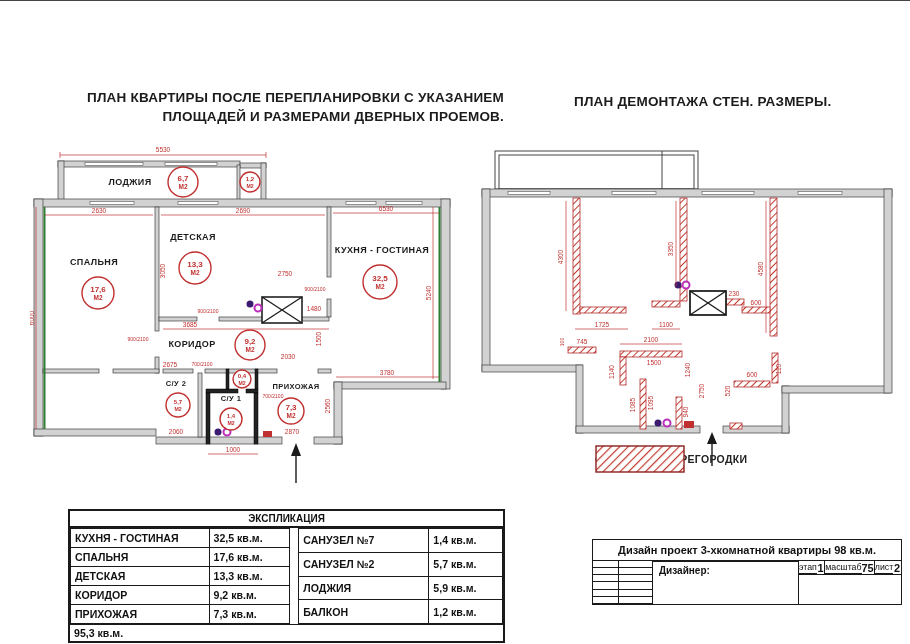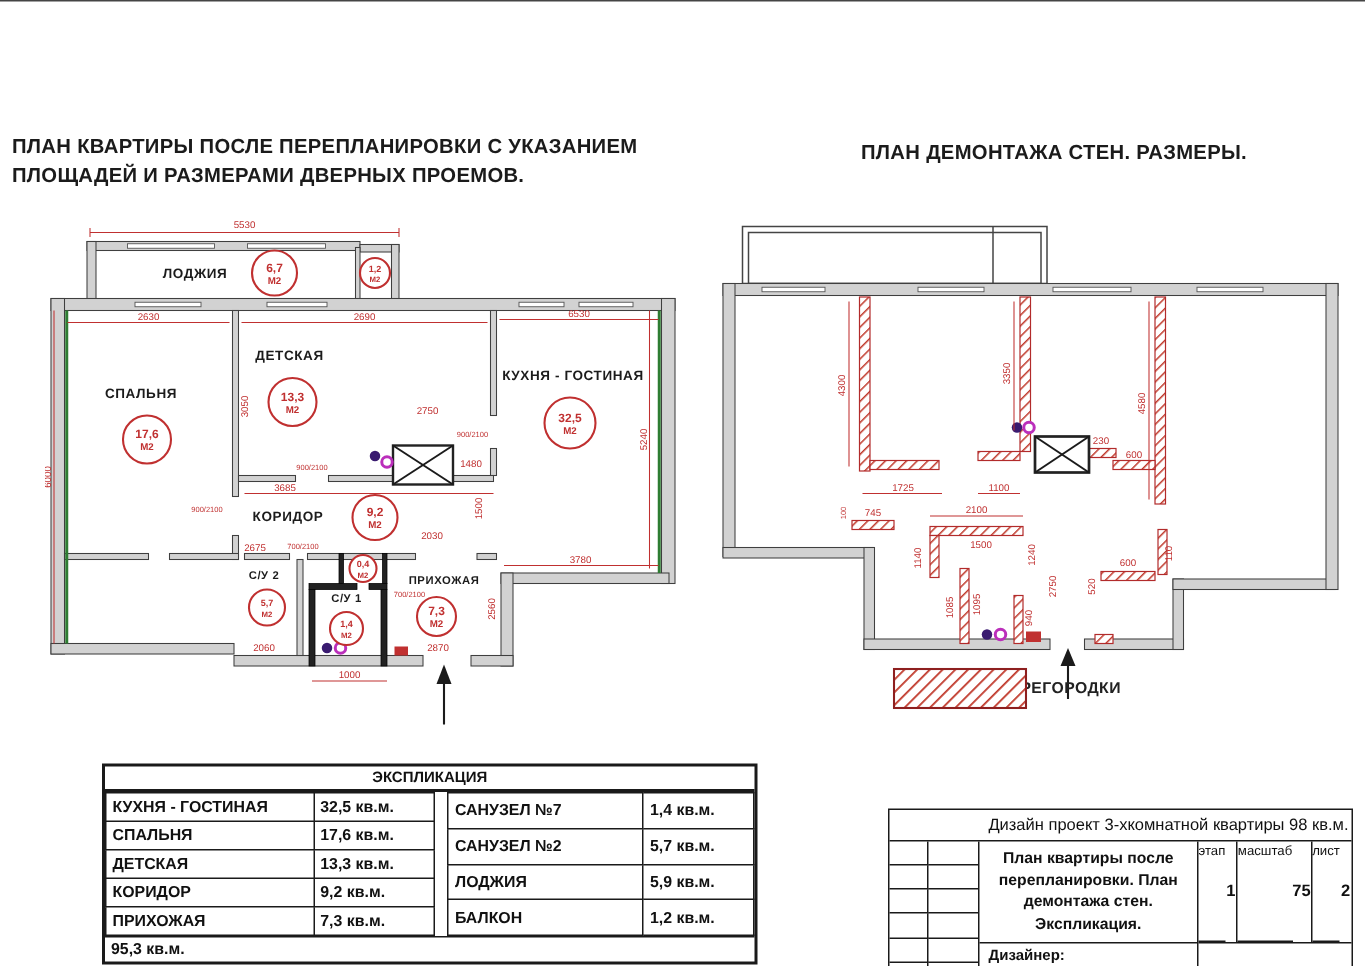--- a/index.html
+++ b/index.html
@@ -1,20 +1,20 @@
 <!DOCTYPE html>
 <html><head>
 <meta charset="utf-8">
 <style>
   html,body{margin:0;padding:0;background:#e8e8e8;}
   .sheet{position:relative;width:910px;height:644px;background:#fff;overflow:hidden;
          border-top:1px solid #444;border-bottom:3px solid #000;border-right:2px solid #888;
          font-family:"Liberation Sans",sans-serif;}
   .plan-title{position:absolute;color:#1b1b1b;font-size:13.5px;font-weight:600;letter-spacing:.2px;line-height:1.4;}
-  #title-left{left:8px;top:88px;width:470px;}
+  #title-left{left:34px;top:88px;width:470px;text-align:right;}
   #title-right{left:574px;top:92px;width:330px;}
   svg{position:absolute;}
   
   .rl{font-family:"Liberation Sans",sans-serif;font-size:9px;font-weight:700;fill:#1b1b1b;text-anchor:middle;letter-spacing:.4px;}
   .rl-sm{font-size:7.5px;}
   .at{font-family:"Liberation Sans",sans-serif;font-size:8px;font-weight:700;fill:#c03030;text-anchor:middle;}
   .au{font-family:"Liberation Sans",sans-serif;font-size:6.5px;font-weight:700;fill:#c03030;text-anchor:middle;}
   .at-sm{font-size:6px;}.au-sm{font-size:5.2px;}
   .ac{fill:#fff;stroke:#c03030;stroke-width:1.4;}
   .dim{font-family:"Liberation Sans",sans-serif;font-size:6.5px;fill:#c03030;text-anchor:middle;}
@@ -36,21 +36,21 @@
   .ex-body{display:flex;gap:8px;}
   table.ex-t{border-collapse:collapse;}
   .ex-t td{border:1.6px solid #1a1a1a;font-size:10.6px;font-weight:700;color:#111;padding:1px 4px;height:16px;white-space:nowrap;}
   .ex-t .n1{width:132px;}.ex-t .v1{width:74px;}
   .ex-t .n2{width:124px;}.ex-t .v2{width:66px;margin-top:36px;}
   .ex-total{display:flex;border-top:1.8px solid #1a1a1a;font-weight:700;font-size:10.6px;color:#111;}
   .ex-total .tn{width:138px;padding:2px 5px;}
   .ex-total .tv{padding:2px 4px;}
   
   .titleblock{position:absolute;left:592px;top:538px;width:310px;border:1.8px solid #1a1a1a;background:#fff;box-sizing:border-box;z-index:4;color:#111;}
-  .tb-project{border-bottom:1.8px solid #1a1a1a;font-weight:400;font-size:11px;text-align:right;padding:4px 2px;}
+  .tb-project{border-bottom:1.8px solid #1a1a1a;font-weight:700;font-size:11px;text-align:center;padding:4px 2px;}
   .tb-body{display:grid;grid-template-columns:60px 146px 1fr;}
   .tb-leftgrid{display:grid;grid-template-columns:26px 1fr;grid-auto-rows:1fr;border-right:1.8px solid #1a1a1a;}
   .tb-leftgrid div{border-right:1.2px solid #1a1a1a;border-bottom:1.2px solid #1a1a1a;}
   .tb-leftgrid div:nth-child(2n){border-right:none;}
   .tb-center{display:flex;flex-direction:column;border-right:1.8px solid #1a1a1a;}
   .tb-sheet-title{flex:1;font-weight:600;font-size:10.5px;text-align:center;padding:4px 8px;line-height:1.4;min-height:48px;display:flex;align-items:center;}
   .tb-designer{border-top:1.8px solid #1a1a1a;font-size:10px;font-weight:600;padding:3px 6px;height:30px;box-sizing:border-box;}
   .tb-right{display:flex;flex-direction:column;}
   .tb-cols{display:grid;grid-template-columns:1fr 1.25fr 1fr;flex:1;}
   .tb-col{display:flex;flex-direction:row;border-right:1.2px solid #1a1a1a;}
@@ -418,21 +418,20 @@
           <div></div>
           <div></div>
         <div></div>
           <div></div>
           <div></div>
           <div></div>
           <div></div>
           <div></div>
       </div>
       <div class="tb-center">
-        <div class="tb-sheet-title">План квартиры после перепланировки. План демонтажа стен. Экспликация.</div>
         <div class="tb-designer">Дизайнер:</div>
       </div>
       <div class="tb-right">
         <div class="tb-cols">
           <div class="tb-col">
             <div class="tb-h">этап</div>
             <div class="tb-v">1</div>
           </div>
           <div class="tb-col">
             <div class="tb-h">масштаб</div>

